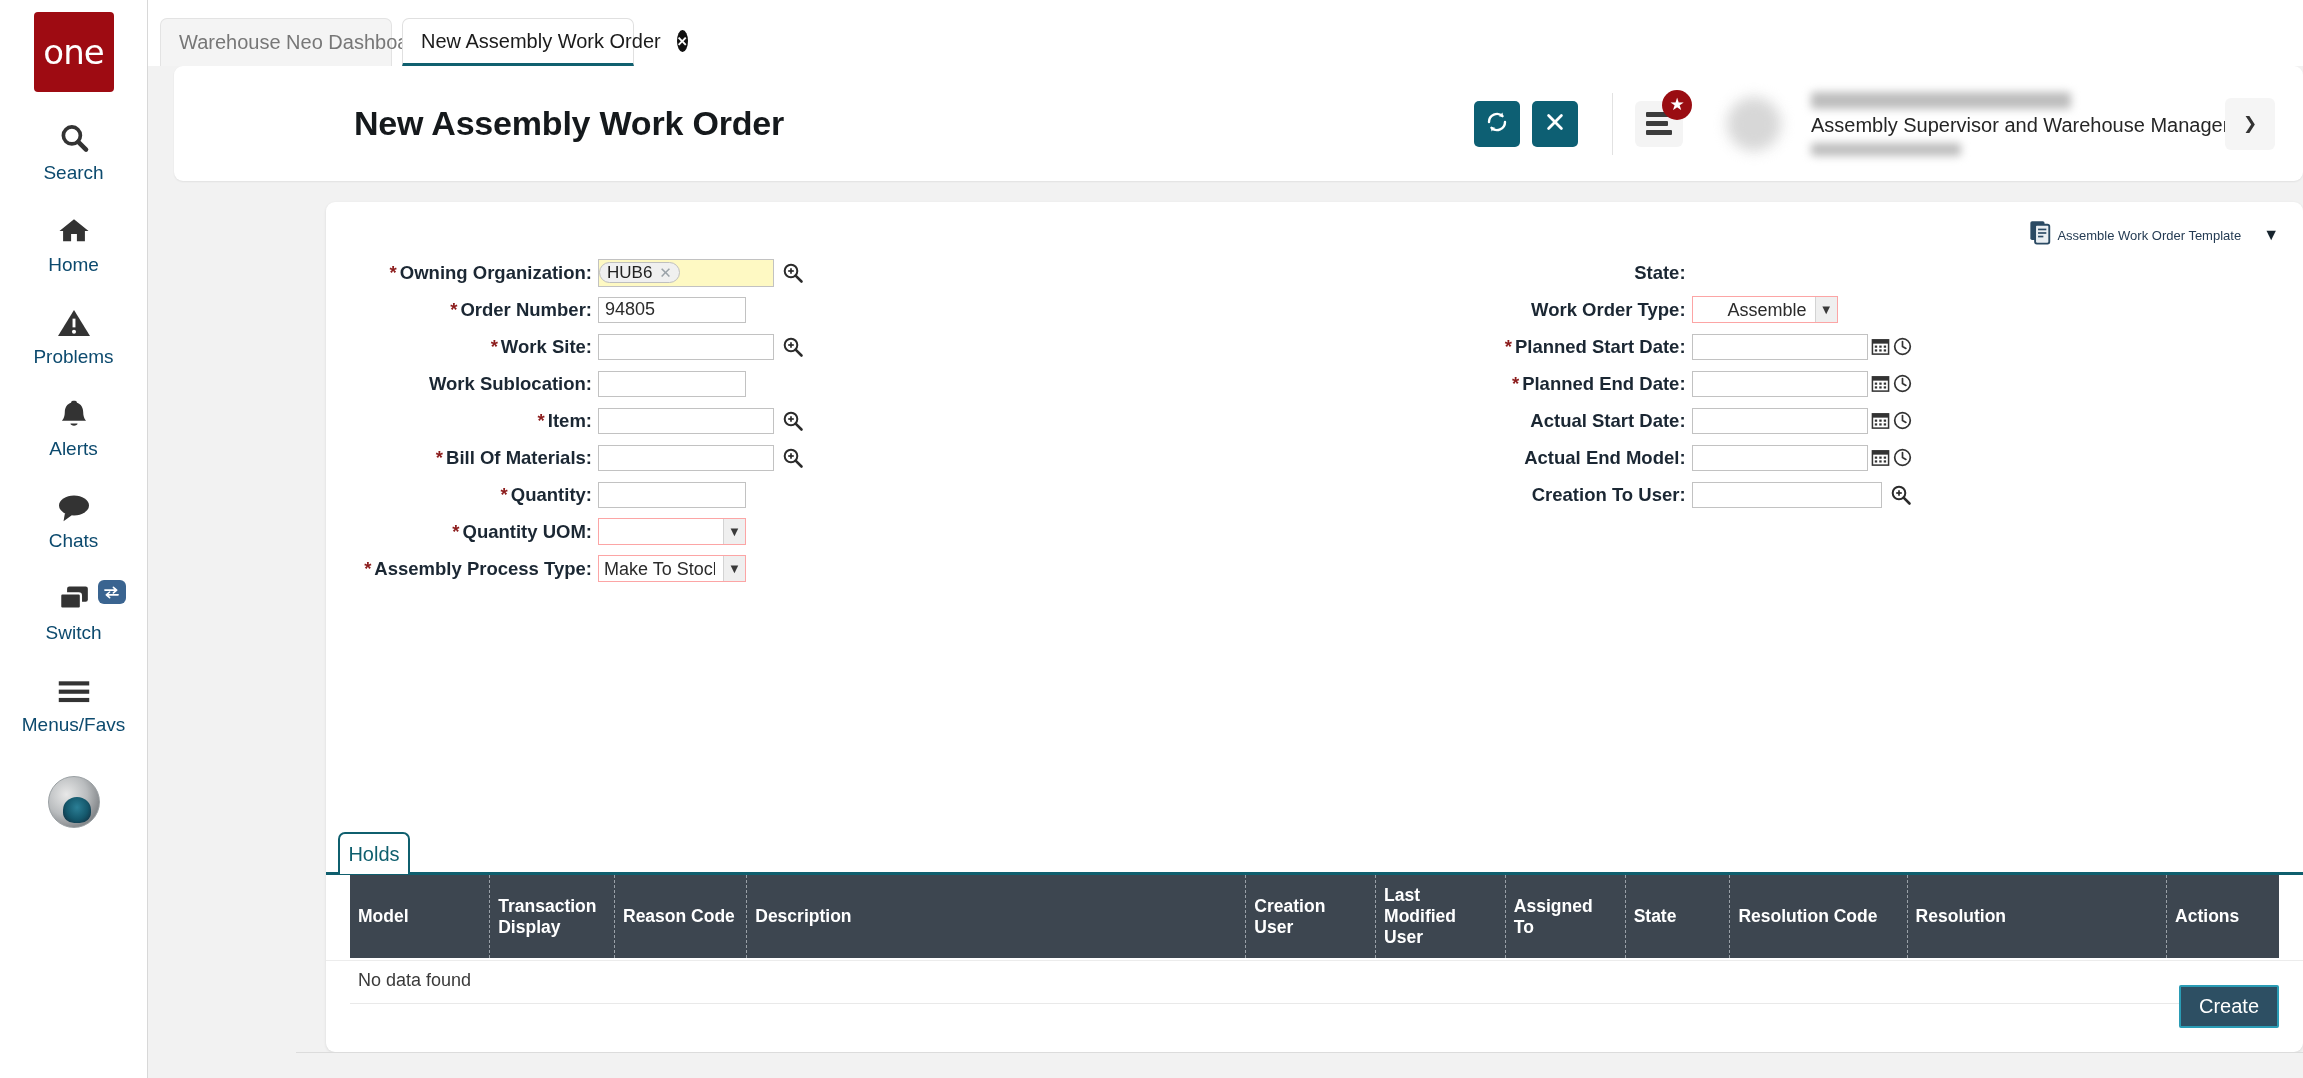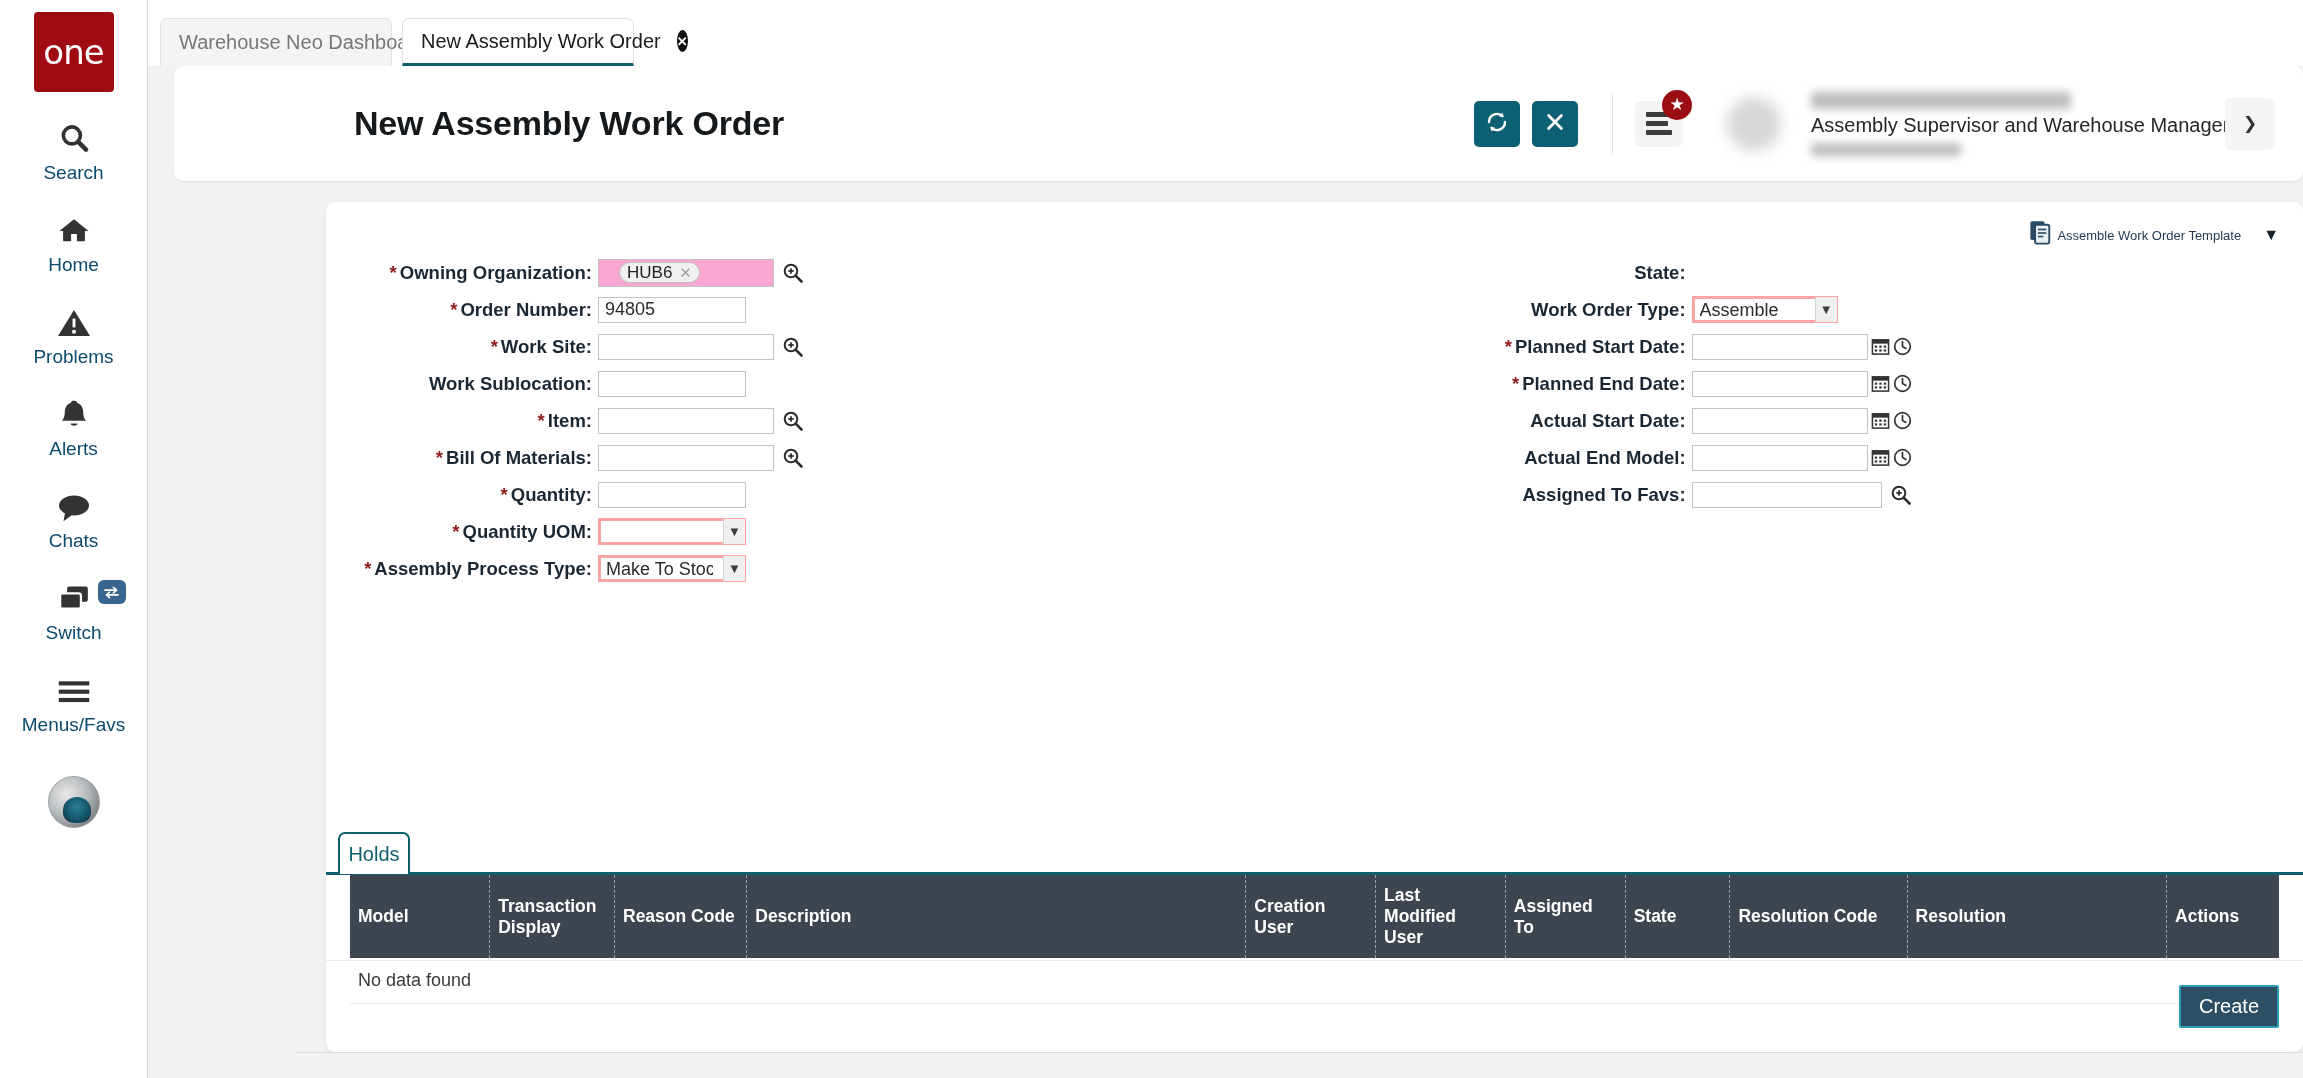--- a/index.html
+++ b/index.html
@@ -154,38 +154,39 @@
 
   .fin {
     height: 26px; border: 1px solid #c2c2c2; background: #fff;
     font-size: 18px; color: #2b2b2b; padding: 0 6px; outline: none;
     font-family: "Liberation Sans", sans-serif;
   }
   .fin.w-long { width: 176px; }
   .fin.w-mid  { width: 148px; }
   .sel-wrap { position: relative; display: inline-flex; }
   .fsel {
-    height: 27px; border: 3px solid #fca5a5; background: #fff; font-size: 18px;
+    height: 27px; border: 1px solid #fca5a5; background: #fff; font-size: 18px;
     color: #2b2b2b; padding: 0 30px 0 5px; appearance: none; outline: none;
     font-family: "Liberation Sans", sans-serif;
+    text-align: right;
   }
   .fsel.w-sel { width: 148px; }
   .fsel.w-sel2 { width: 146px; }
   .sel-arrow {
     position: absolute; right: 1px; top: 1px; width: 22px; height: 25px;
     background: #efefef; border-left: 1px solid #d3d3d3;
     display: flex; align-items: center; justify-content: center;
     pointer-events: none; font-size: 13px; color: #3a3a3a;
   }
   .mag { margin-left: 8px; display:flex; align-items:center; cursor: pointer; }
   .icon-btn { margin-left: 3px; display:flex; align-items:center; cursor:pointer; }
 
   .chip-field {
-    width: 176px; height: 28px; border: 1px solid #c2c2c2; background:#f9a8d4;
-    display: flex; align-items: center; padding: 0 20px;
+    width: 176px; height: 28px; border: 1px solid #c2c2c2; background:#fef9c3;
+    display: flex; align-items: center; padding: 0 0;
   }
   .chip {
     display: inline-flex; align-items: center; height: 21px;
     background: #f0f0f0; border: 1px solid #bfbfbf; border-radius: 11px;
     padding: 0 7px; font-size: 17px; color: #222;
   }
   .chip-x { margin-left: 7px; color: #9aa2a8; font-size: 15px; cursor: pointer; }
 
   .statevalue { font-size: 18px; color: #333; }
 
@@ -599,21 +600,21 @@
             </span>
             <span class="icon-btn">
               <svg width="19" height="19" viewBox="0 0 20 20">
                   <circle cx="10" cy="10" r="8.2" fill="none" stroke="#333" stroke-width="1.8"></circle>
                   <path d="M10 4.8 L10 10 L13.6 12" stroke="#333" stroke-width="1.8" fill="none" stroke-linecap="round"></path>
                 </svg>
             </span>
           </div>
 
           <div class="frow">
-            <div class="flabel"><span>Assigned To Favs:</span></div>
+            <div class="flabel"><span>Creation To User:</span></div>
             <input class="fin" style="width: 190px;" value="">
             <span class="mag">
               <svg width="22" height="22" viewBox="0 0 22 22">
                   <circle cx="9" cy="9" r="6.3" fill="none" stroke="#2b2b2b" stroke-width="2"></circle>
                   <line x1="13.6" y1="13.6" x2="19.5" y2="19.5" stroke="#2b2b2b" stroke-width="2.6" stroke-linecap="round"></line>
                   <line x1="6.2" y1="9" x2="11.8" y2="9" stroke="#2b2b2b" stroke-width="1.7"></line>
                   <line x1="9" y1="6.2" x2="9" y2="11.8" stroke="#2b2b2b" stroke-width="1.7"></line>
                 </svg>
             </span>
           </div>

